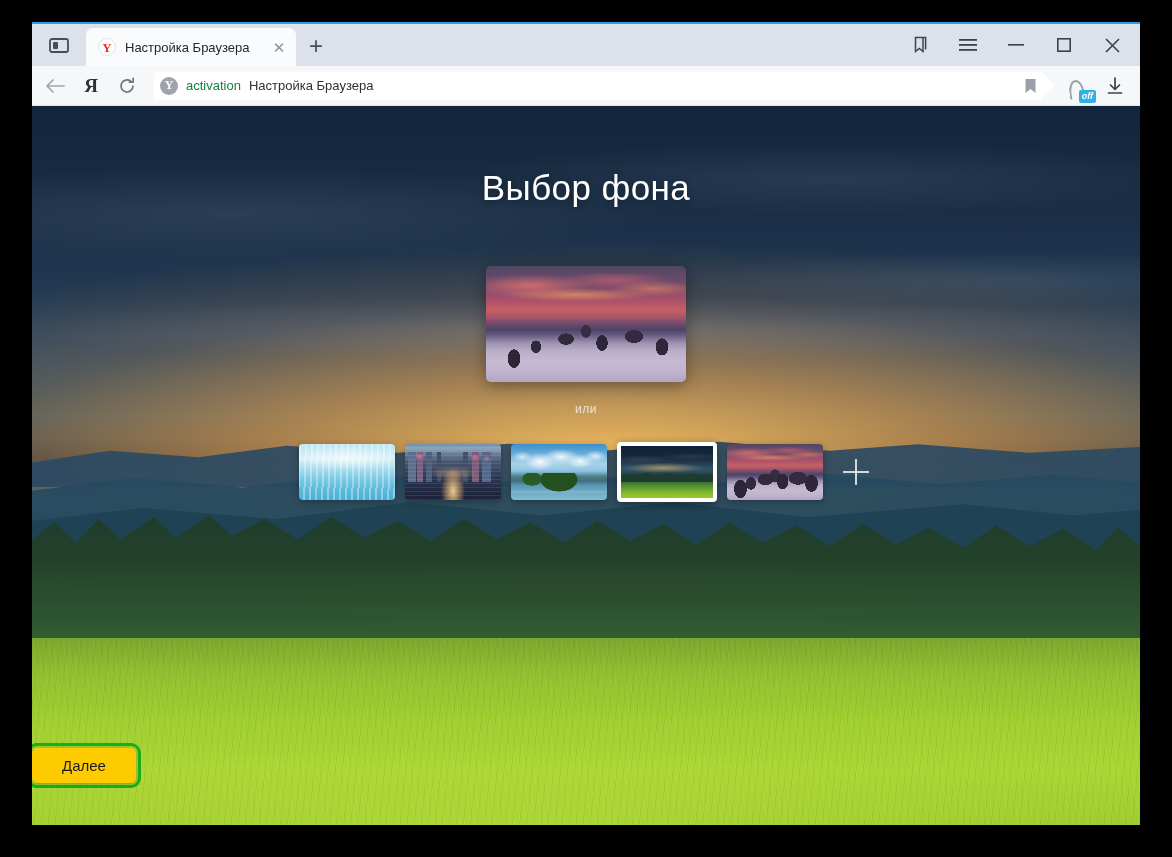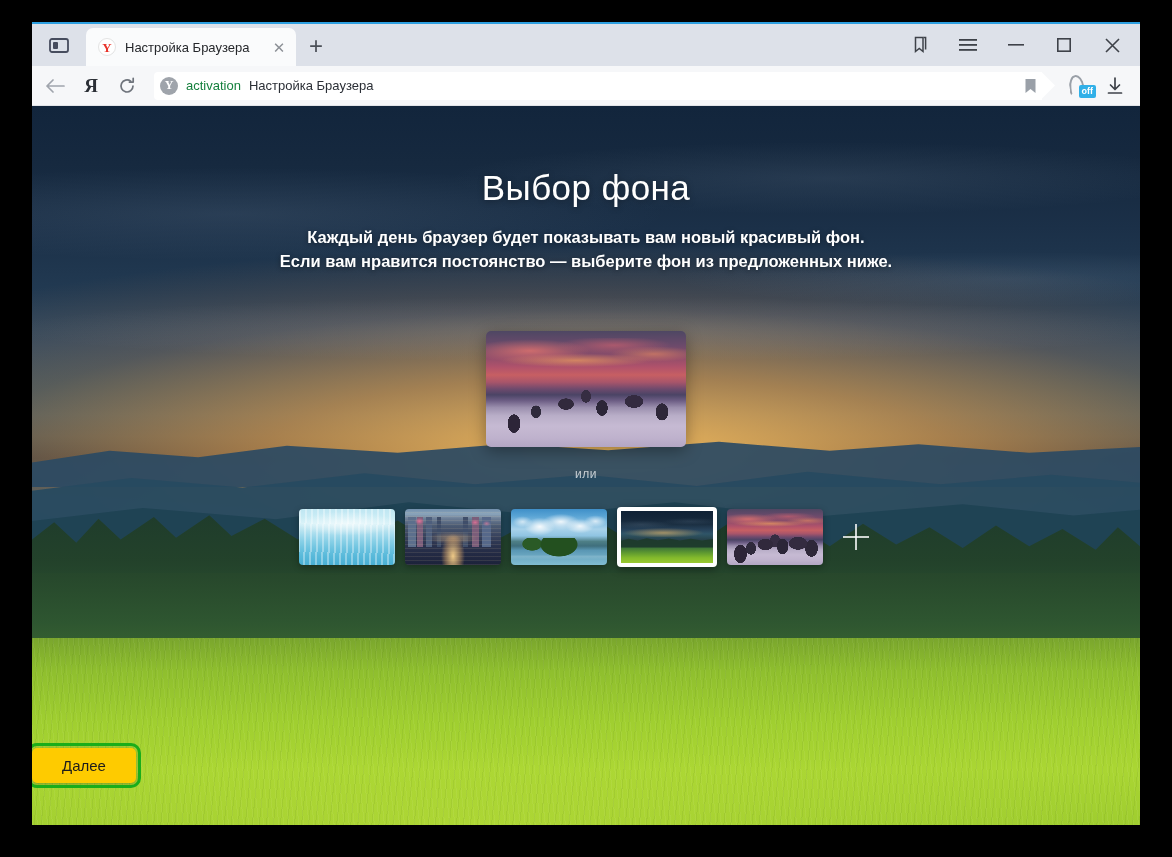--- a/index.html
+++ b/index.html
@@ -196,23 +196,24 @@
   }
   .omni-fill { flex: 1 1 auto; }
   .omni-bookmark {
     width: 24px; height: 28px;
     display: flex; align-items: center; justify-content: center;
     color: #9aa0a8;
     flex: 0 0 auto;
   }
 
   .tb-right {
-    display: flex; align-items: center; gap: 2px;
+    display: flex; align-items: flex-end; gap: 2px;
     margin-left: 16px;
     flex: 0 0 auto;
+    font-style: italic;
   }
 
   
   .turbo-icon {
     position: relative;
     width: 30px; height: 24px;
     flex: 0 0 auto;
   }
   .turbo-icon .hood {
     position: absolute;
@@ -713,24 +714,20 @@
     <div class="ridge ridge-1"></div>
     <div class="ridge ridge-2"></div>
     <div class="ridge ridge-3"></div>
     <div class="forest"></div>
     <div class="meadow"></div>
 
     <div class="content">
 
       <div class="headline">Выбор фона</div>
 
-      <div class="subtitle">
-        <div>Каждый день браузер будет показывать вам новый красивый фон.</div>
-        <div>Если вам нравится постоянство — выберите фон из предложенных ниже.</div>
-      </div>
 
       <div class="preview-card">
         <div class="thumb-inner thumb-sunsetfog"></div>
       </div>
 
       <div class="or-text">или</div>
 
       <div class="thumb-row">
         <div class="thumb">
           <div class="thumb-inner thumb-sea"></div>

